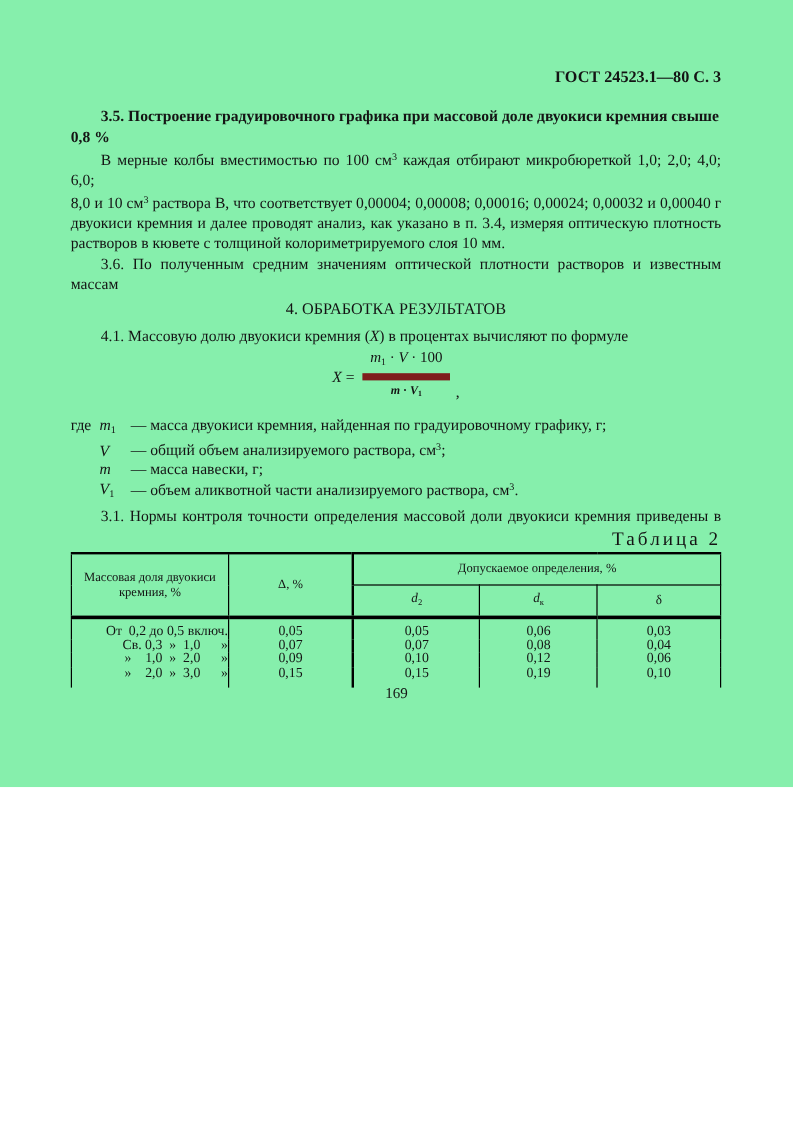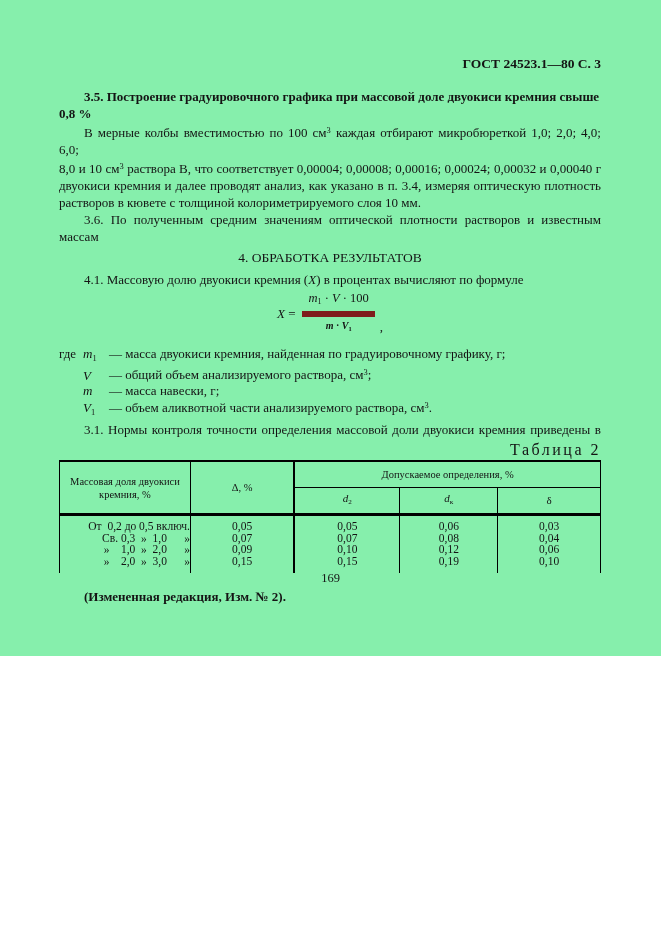--- a/index.html
+++ b/index.html
@@ -153,18 +153,17 @@
         <tr>
           <td class="c1">  »    2,0  »  3,0      »</td>
           <td>0,15</td>
           <td class="thick-l">0,15</td>
           <td>0,19</td>
           <td>0,10</td>
         </tr>
       </tbody>
     </table>
 
-    <div class="amendment">(Измененная редакция, Изм. № 2).</div>
 
   </div>
 
   <div class="page-num">169</div>
 </div>
 
 </body></html>

